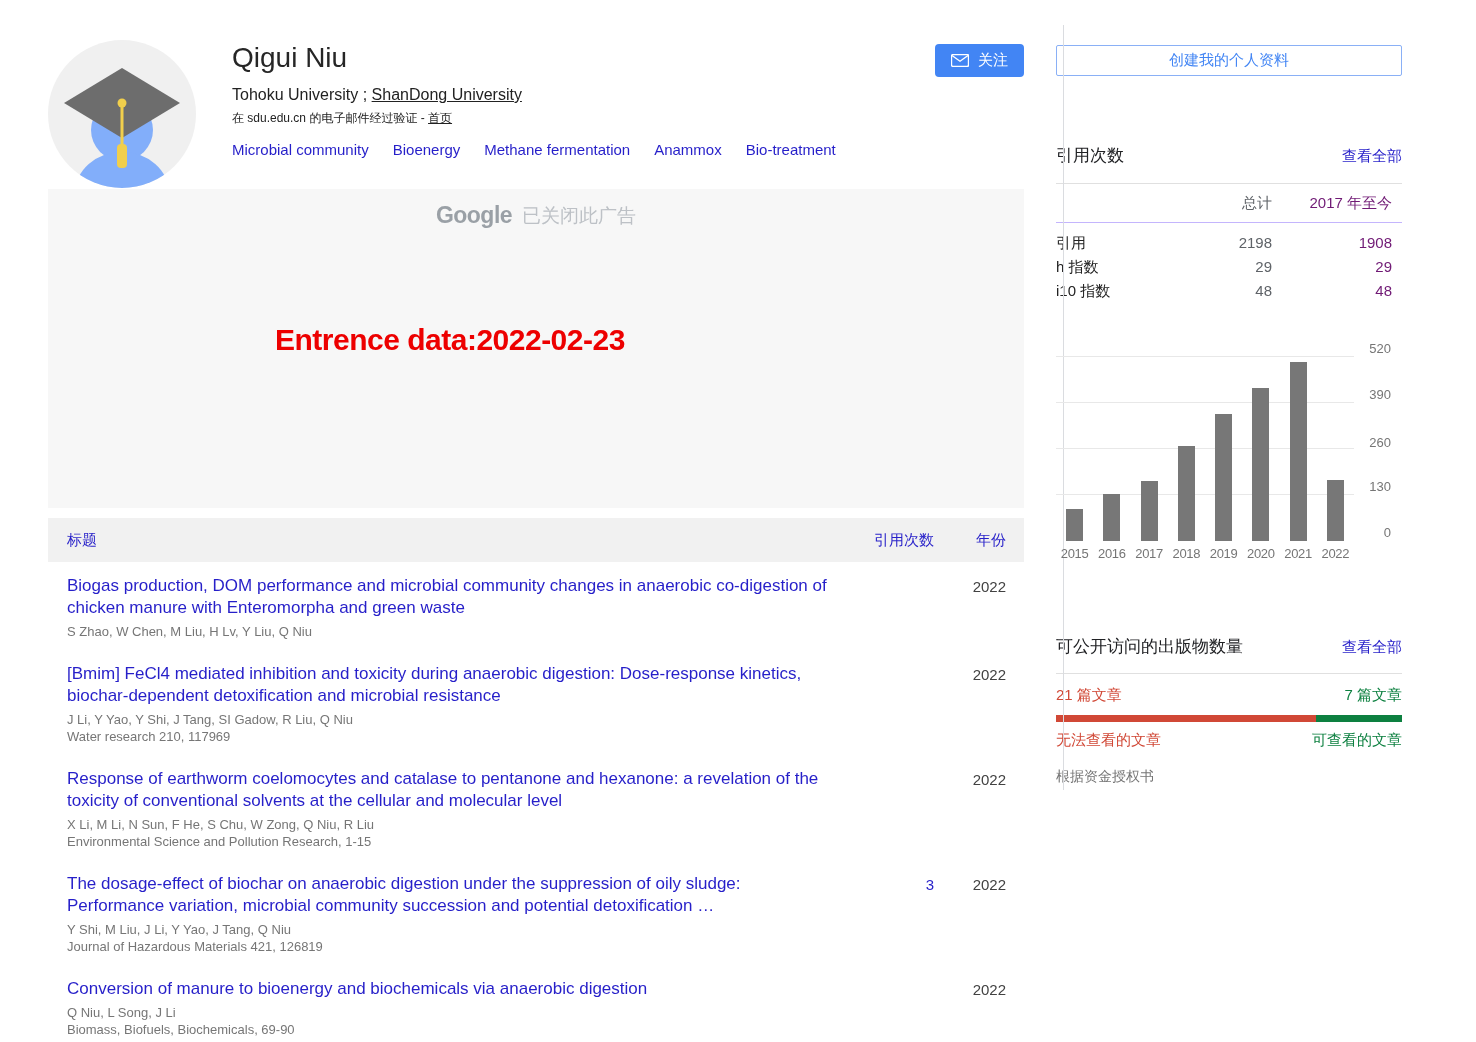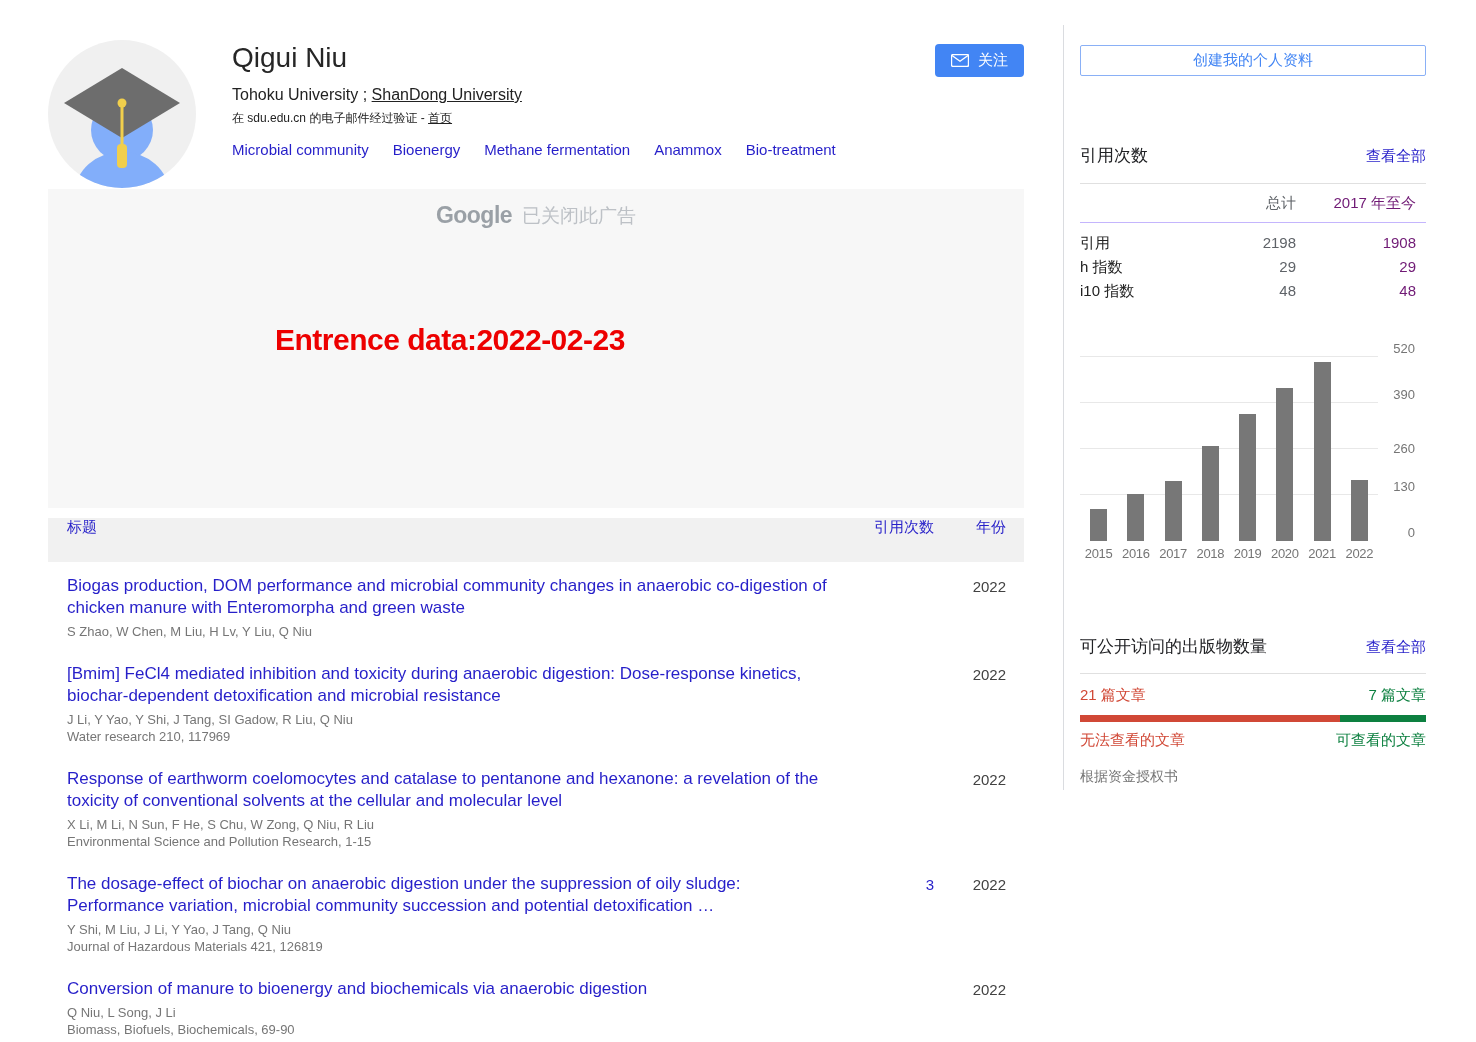--- a/index.html
+++ b/index.html
@@ -9,21 +9,21 @@
     --red:#d14836;
     --green:#0d8040;
     --overlay:#ed0000;
   }
   *{box-sizing:border-box}
   body{margin:0;background:#fff;font-family:"Liberation Sans",sans-serif;color:#222;
        width:1476px;height:1042px;position:relative;overflow:hidden}
   a{cursor:pointer}
   .page{display:flex;align-items:flex-start}
   .main{width:976px;margin-left:48px;padding-top:40px}
-  .sidebar{width:346px;margin-left:56px;padding-top:45px}
+  .sidebar{width:346px;margin-left:32px;padding-top:45px}
   .vdivider{position:absolute;left:1063px;top:25px;width:1px;height:765px;background:#dadce0}
 
   
   .profile{display:flex}
   .avatar{width:148px;height:148px;flex:none}
   .pinfo{margin-left:36px;flex:1;padding-top:2px}
   .name{font-size:28px;color:#262626;line-height:32px}
   .affil{margin-top:12px;font-size:16px;color:#222}
   .affil a{color:#222;text-decoration:underline}
   .verified{margin-top:6px;font-size:12px;color:#222}
@@ -34,21 +34,21 @@
       border:none;border-radius:4px;height:33px;padding:0 16px;display:flex;align-items:center;
       gap:9px;cursor:pointer;font-family:"Liberation Sans",sans-serif}
 
   
   .ad{margin-top:1px;height:319px;background:#f7f7f7;position:relative}
   .ad-label{position:absolute;top:13px;left:0;right:0;text-align:center;color:#bdc1c6;font-size:19px}
   .ad-label .glogo{color:#9aa0a6;font-size:23px;font-weight:bold;letter-spacing:-.5px;margin-right:10px;vertical-align:-1px}
   .entrence{position:absolute;top:134px;left:227px;font-size:30px;font-weight:bold;color:var(--overlay);letter-spacing:-.5px}
 
   
-  .pub-head{margin-top:10px;height:44px;background:#f1f1f1;display:flex;align-items:flex-start;font-size:15px}
+  .pub-head{margin-top:10px;height:44px;background:#f1f1f1;display:flex;align-items:center;font-size:15px}
   .c-title{flex:1;padding-left:19px;color:var(--link)}
   .c-cited{width:72px;text-align:right;color:var(--link)}
   .c-year{width:90px;padding-right:18px;text-align:right;color:var(--link)}
   .pub-row{display:flex;padding:13px 0 10px 19px}
   .pub-main{flex:1;padding-right:30px}
   .pub-title{font-size:17px;color:var(--link);text-decoration:none;line-height:22px;display:block}
   .pub-authors,.pub-venue{font-size:13px;color:#767676;line-height:17px}
   .pub-authors{margin-top:4px}
   .pub-cited{width:72px;text-align:right;font-size:15px;color:var(--link);padding-top:3px;text-decoration:none}
   .pub-year{width:90px;text-align:right;padding-right:18px;font-size:15px;color:#424242;padding-top:3px}
@@ -260,21 +260,21 @@
               <div class="bar" style="height: 179px;"></div>
             </div>
             <div class="bcell">
               <div class="bar" style="height: 61px;"></div>
             </div>
           </div>
       </div>
       <div class="ylabels">
           <div class="ylab" style="bottom: 1px;">0</div>
           <div class="ylab" style="bottom: 47px;">130</div>
-          <div class="ylab" style="bottom: 85px;">260</div>
+          <div class="ylab" style="bottom: 91px;">260</div>
           <div class="ylab" style="bottom: 139px;">390</div>
           <div class="ylab" style="bottom: 185px;">520</div>
         </div>
       <div class="xlabels">
           <div class="xcell">2015</div>
           <div class="xcell">2016</div>
           <div class="xcell">2017</div>
           <div class="xcell">2018</div>
           <div class="xcell">2019</div>
           <div class="xcell">2020</div>

